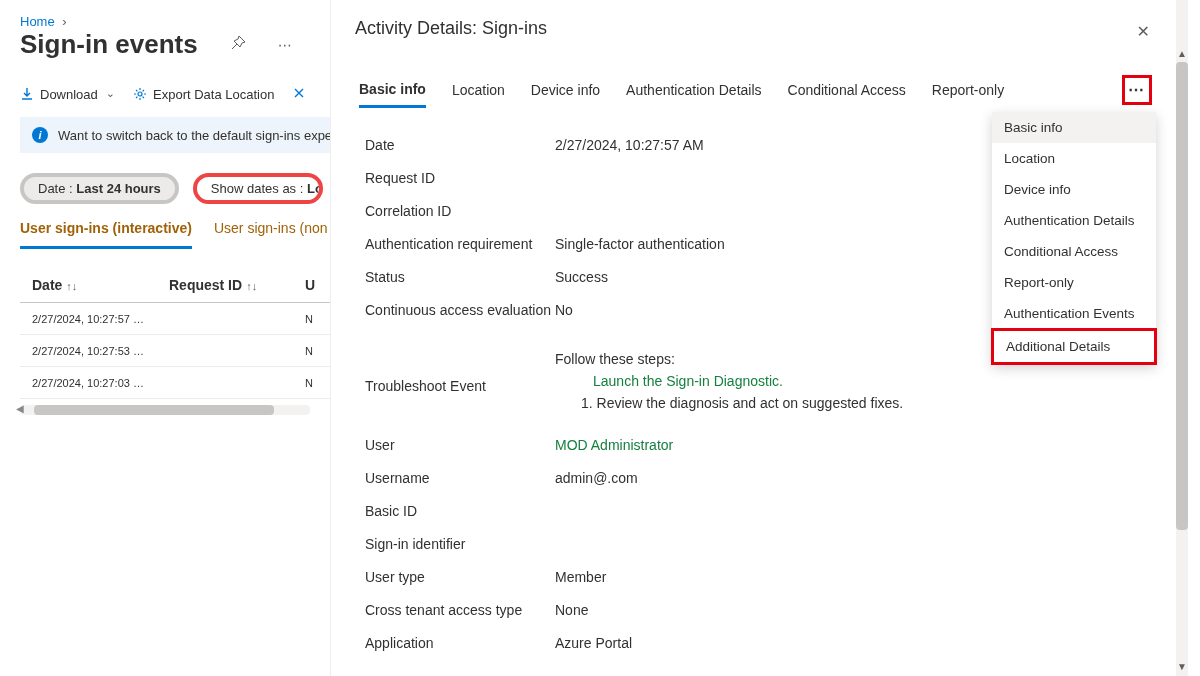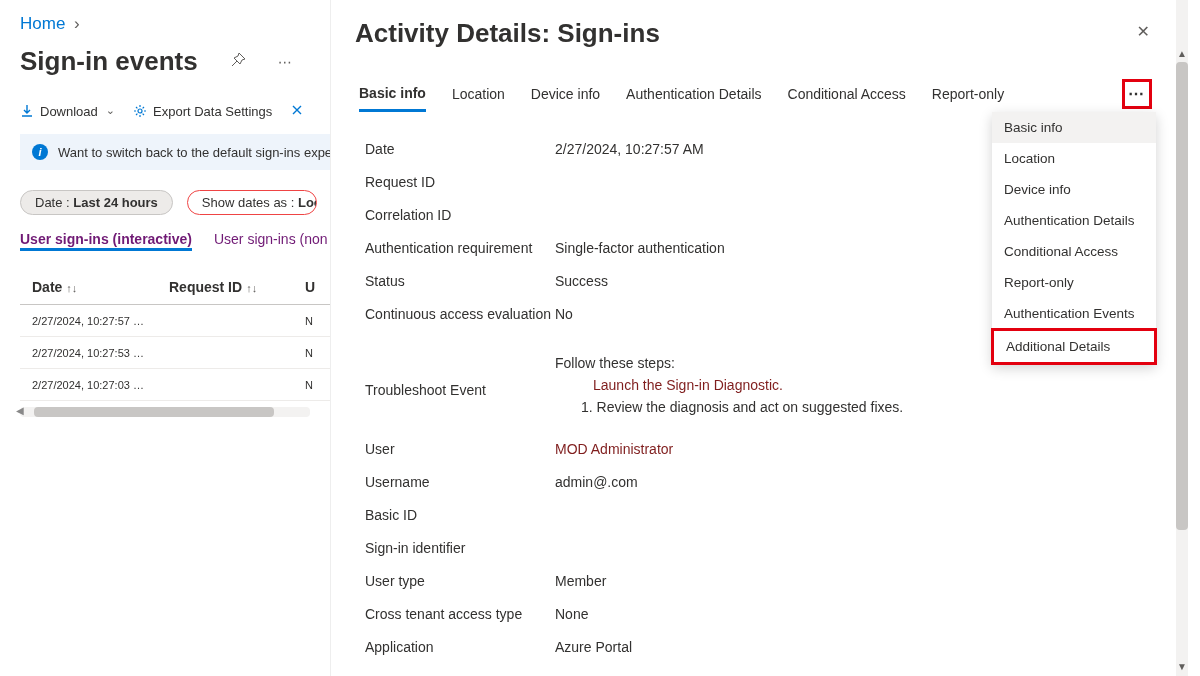--- a/index.html
+++ b/index.html
@@ -14,23 +14,22 @@
     overflow: hidden;
     position: relative;
   }
   .left-pane {
     position: absolute;
     left: 0; top: 0;
     width: 330px; height: 676px;
     padding: 14px 0 0 20px;
   }
   .breadcrumb {
-    font-size: 17px;
+    font-size: 13px;
     color: #0078d4;
-    margin-bottom: 12px;
   }
   .breadcrumb .sep { color: #605e5c; margin: 0 4px; }
   .page-title-row {
     display: flex;
     align-items: center;
     gap: 32px;
     margin-bottom: 26px;
   }
   .page-title {
     font-size: 26px;
@@ -61,38 +60,38 @@
     margin-bottom: 20px;
   }
   .info-banner .info-circle {
     width: 16px; height: 16px; border-radius: 50%;
     background: #0078d4; color: #fff; font-size: 11px;
     display: flex; align-items: center; justify-content: center;
     font-weight: bold; font-style: italic; flex: 0 0 16px;
   }
   .filters-row { display: flex; gap: 14px; margin-bottom: 16px; }
   .pill {
-    border: 1px solid #ef4444;
+    border: 4px solid #ef4444;
     border-radius: 16px;
     padding: 4px 14px;
     font-size: 13px;
     background: #fff;
     white-space: nowrap;
     overflow: hidden;
     text-align: right;
   }
   .pill.active { background: #edebe9; border-color: #c8c6c4; }
   .pill b { font-weight: 600; }
   .tabs-row2 {
     display: flex;
     gap: 22px;
     font-size: 14px;
     margin-bottom: 18px;
   }
-  .tabs-row2 .tab { padding-bottom: 1px; color: #701a75; white-space: nowrap; }
+  .tabs-row2 .tab { padding-bottom: 10px; color: #a16207; white-space: nowrap; }
   .tabs-row2 .tab.active { font-weight: 600; border-bottom: 3px solid #0078d4; }
   .table { width: 310px; }
   .thead, .trow {
     display: flex;
     border-bottom: 1px solid #edebe9;
     align-items: center;
   }
   .thead { font-weight: 600; height: 36px; border-bottom: 1px solid #c8c6c4;}
   .trow { height: 32px; font-size: 11px; }
   .col1 { width: 145px; padding-left: 12px; }
@@ -126,21 +125,21 @@
     position: absolute; right: 0; top: 0; width: 12px; height: 676px; background: #f3f2f1;
   }
   .vscroll-thumb {
     position: absolute; right: 0; top: 62px; width: 12px; height: 468px; background: #c8c6c4; border-radius: 4px;
   }
   .vscroll-arrow { position:absolute; right:1px; font-size:10px; color:#605e5c; }
   .panel-inner { padding: 18px 20px 0 24px; }
   .panel-title-row {
     display: flex; justify-content: space-between; align-items: flex-start;
   }
-  .panel-title { font-size: 26px; font-weight: 700; }
+  .panel-title { font-size: 18px; font-weight: 400; }
   .close-x { font-size: 16px; color: #605e5c; padding: 4px; margin-right: 14px;}
 
   .panel-tabs {
     display: flex;
     gap: 26px;
     margin-top: 34px;
     padding-left: 4px;
     align-items: center;
   }
   .panel-tabs .ptab { font-size: 14px; padding-bottom: 8px; color: #323130; }
@@ -181,21 +180,21 @@
     padding-right: 200px;
   }
   .drow {
     display: flex;
     align-items: flex-start;
     min-height: 33px;
     font-size: 14px;
   }
   .dlabel { width: 190px; flex: 0 0 190px; color: #323130; }
   .dval { flex: 1; color: #323130; }
-  .link { color: #7f1d1d; }
+  .link { color: #15803d; }
   .steps-block { padding-top:2px; padding-bottom:6px;}
   .steps-block .step-line { margin: 6px 0; }
   .section-gap { height: 14px; }
 </style>
 </head>
 <body>
 
 <div class="left-pane">
   <div class="breadcrumb">
     <span>Home</span>
@@ -216,21 +215,21 @@
           <path d="M7 1v8M4 6l3 3 3-3M2 12h10"></path>
         </svg>
       <span>Download</span>
       <span class="chev">⌄</span>
     </span>
     <span class="toolbar-item">
       <svg width="14" height="14" viewBox="0 0 14 14" fill="none" stroke="#0078d4" stroke-width="1.2">
           <circle cx="7" cy="7" r="2"></circle>
           <path d="M7 1v2M7 11v2M1 7h2M11 7h2M3 3l1.4 1.4M9.6 9.6L11 11M3 11l1.4-1.4M9.6 4.4L11 3"></path>
         </svg>
-      <span>Export Data Settings</span>
+      <span>Export Data Location</span>
     </span>
     <span style="color:#0078d4">
       <svg width="14" height="14" viewBox="0 0 14 14" fill="none" stroke="currentColor" stroke-width="1.4">
           <path d="M3 11l8-8M3 3l8 8"></path>
         </svg>
     </span>
   </div>
   <div class="info-banner">
     <span class="info-circle">i</span>
     <span>Want to switch back to the default sign-ins experi</span>

